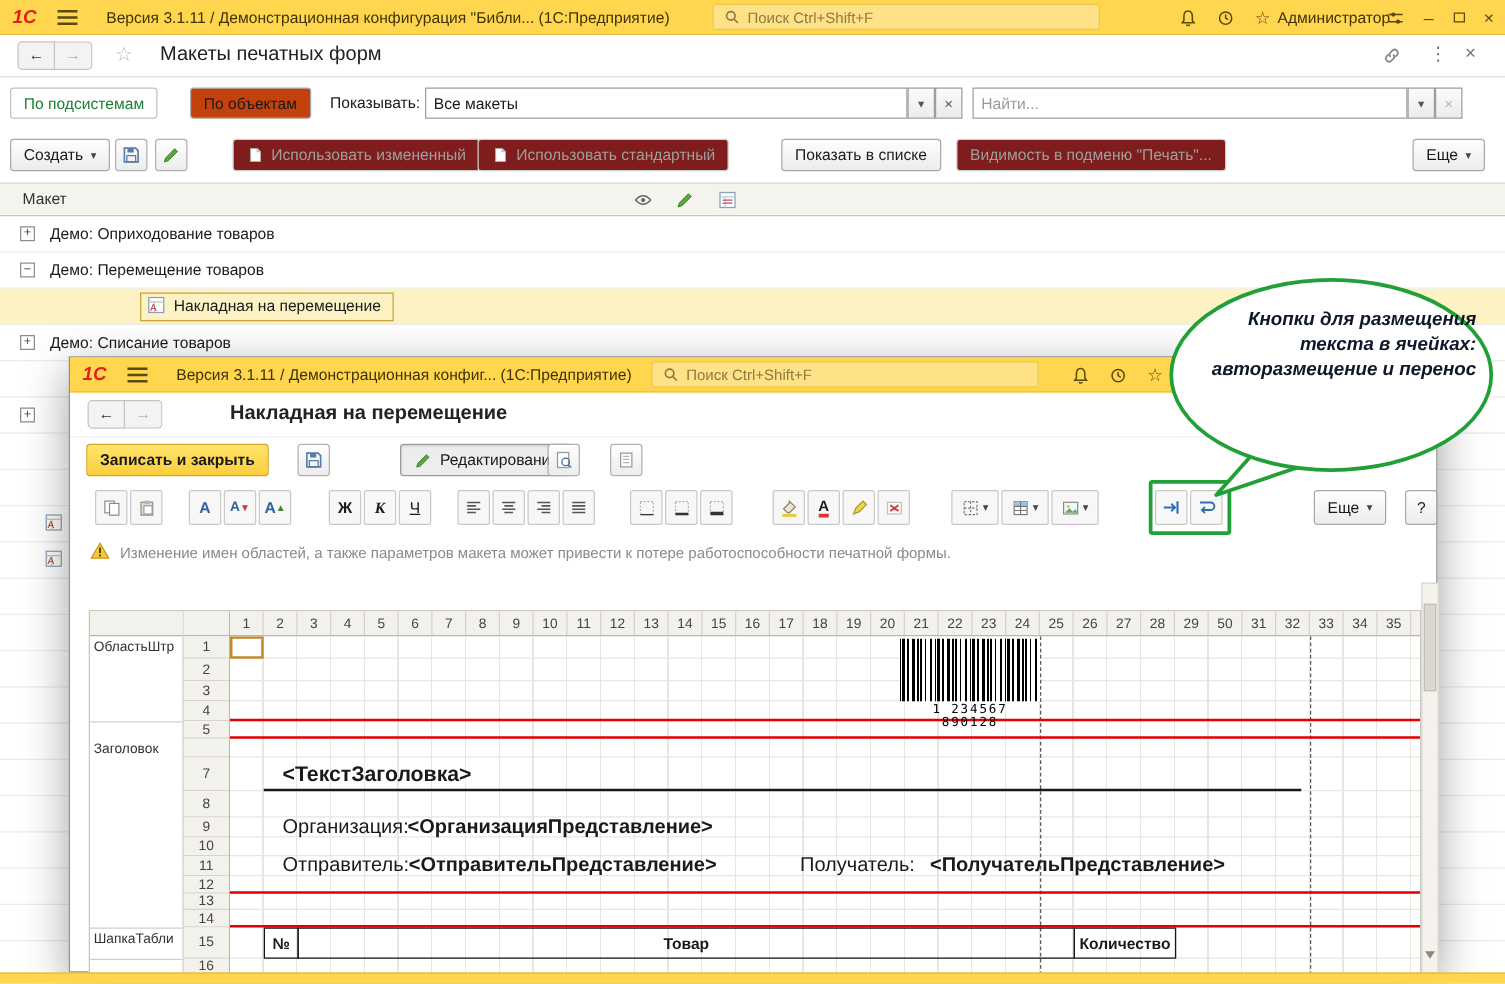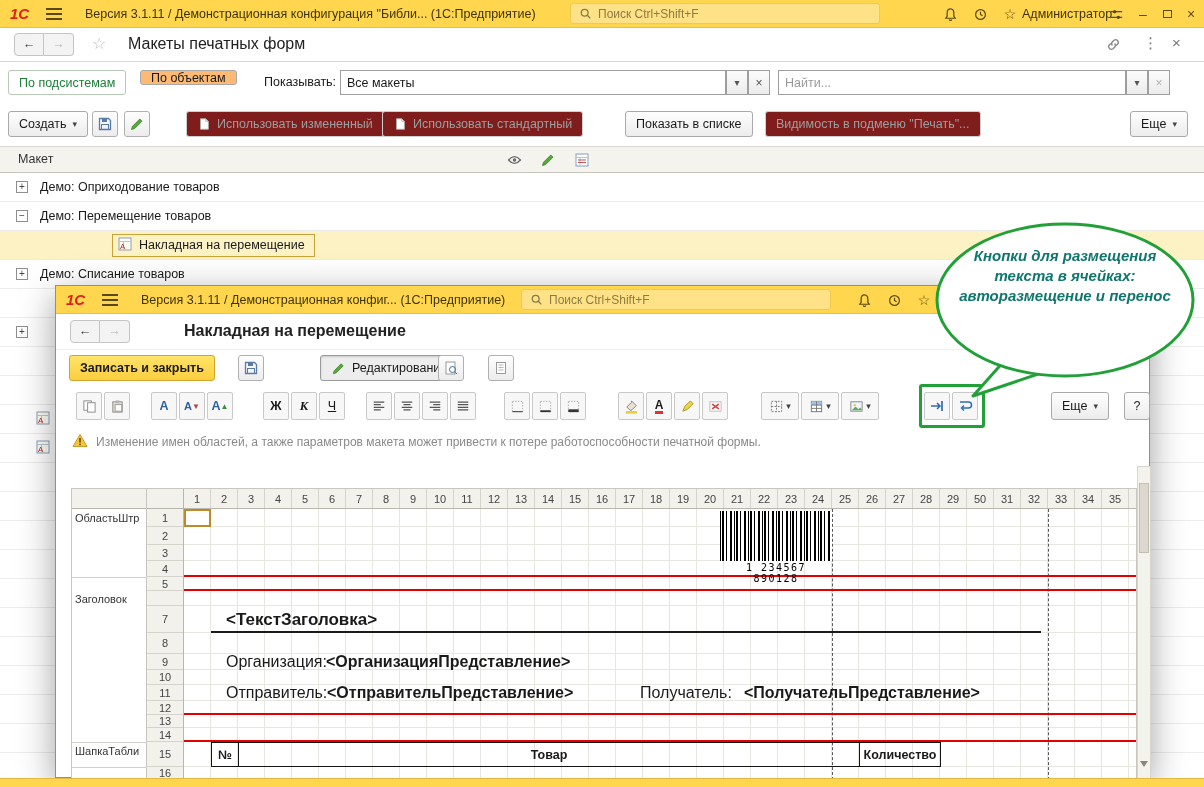--- a/index.html
+++ b/index.html
@@ -89,22 +89,22 @@
              border:1px solid #d8d5cd; }
   .sb-arrow { position:absolute; left:2px; width:8px; height:8px; }
   .tri-up { width:0; height:0; border-left:4px solid transparent; border-right:4px solid transparent;
             border-bottom:6px solid #8a877f; }
   .tri-dn { width:0; height:0; border-left:4px solid transparent; border-right:4px solid transparent;
             border-top:6px solid #8a877f; }
   .sb-thumb { position:absolute; left:1px; top:16px; width:10px; height:70px; background:#dcd8cf;
               border:1px solid #c2beb4; }
 
   
-  .callout-text { position:absolute; left:34px; top:28px; width:232px; text-align:center;
-                  font-size:15px; font-weight:bold; font-style:italic; color:#0f766e; line-height:1.32; }
+  .callout-text { position:absolute; left:34px; top:28px; width:232px; text-align:right;
+                  font-size:15px; font-weight:bold; font-style:italic; color:#0f172a; line-height:1.32; }
   .hl-rect { position:absolute; left:919px; top:384px; width:66px; height:44px;
              border:3px solid #22a038; border-radius:3px; z-index:90; }
 
   .bottom-strip { position:absolute; left:0; top:778px; width:1204px; height:9px; background:#ffd64d;
                   border-top:1px solid #e2b93c; z-index:95; }
   #editor-window { position:absolute; left:55px; top:285px; width:1095px; height:493px; background:#fff;
                    border:1px solid #8f8f8f; box-shadow:0 10px 34px rgba(0,0,0,.38); z-index:50; }
 </style>
 </head>
 <body>
@@ -157,21 +157,21 @@
     <span class="abs" style="left:128px;top:7px;font-size:16px;color:#222;">Макеты печатных форм</span>
     <span class="abs" style="left:1105px;top:8px;"><svg width="17" height="17" viewBox="0 0 16 16">
           <path d="M7 9a2.5 2.5 0 0 1 0-3.5l1.5-1.5a2.5 2.5 0 0 1 3.5 3.5L10.5 9M9 7a2.5 2.5 0 0 1 0 3.5L7.5 12A2.5 2.5 0 0 1 4 8.5L5.5 7" stroke="#8a8a8a" fill="none" stroke-width="1.3"></path>
         </svg></span>
     <span class="abs" style="left:1143px;top:6px;font-size:15px;color:#777;">⋮</span>
     <span class="abs" style="left:1172px;top:6px;font-size:15px;color:#777;">×</span>
   </div>
 
   <div class="abs" style="left:0;top:62px;width:1204px;height:42px;background:#fff;">
     <span class="btn" style="left:8px;top:8px;height:25px;background:#fff;color:#1d8038;border-color:#b5c9b5;">По подсистемам</span>
-    <span class="btn" style="left:140px;top:8px;height:15px;background:#fdba74;">По объектам</span>
+    <span class="btn" style="left:152px;top:8px;height:25px;background:#c2410c;">По объектам</span>
     <span class="abs" style="left:264px;top:13px;">Показывать:</span>
     <div class="fldbox" style="left:340px;top:8px;width:386px;">
       <span>Все макеты</span>
     </div>
     <span class="sqbtn" style="left:726px;top:8px;">▾</span>
     <span class="sqbtn" style="left:748px;top:8px;font-size:12px;">×</span>
     <div class="fldbox" style="left:778px;top:8px;width:348px;color:#9a9a9a;">
       <span>Найти...</span>
     </div>
     <span class="sqbtn" style="left:1126px;top:8px;">▾</span>

